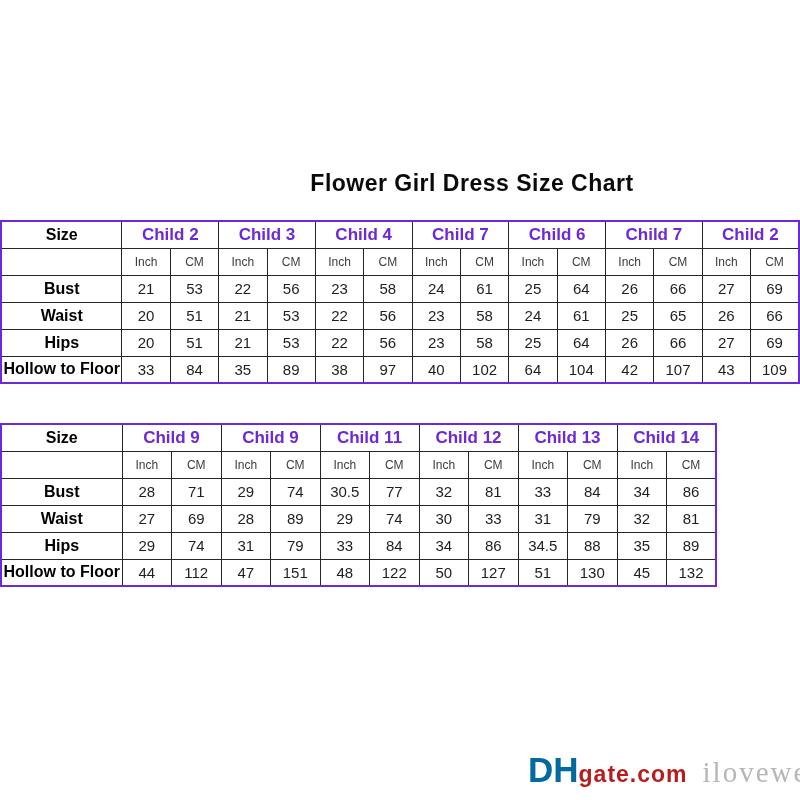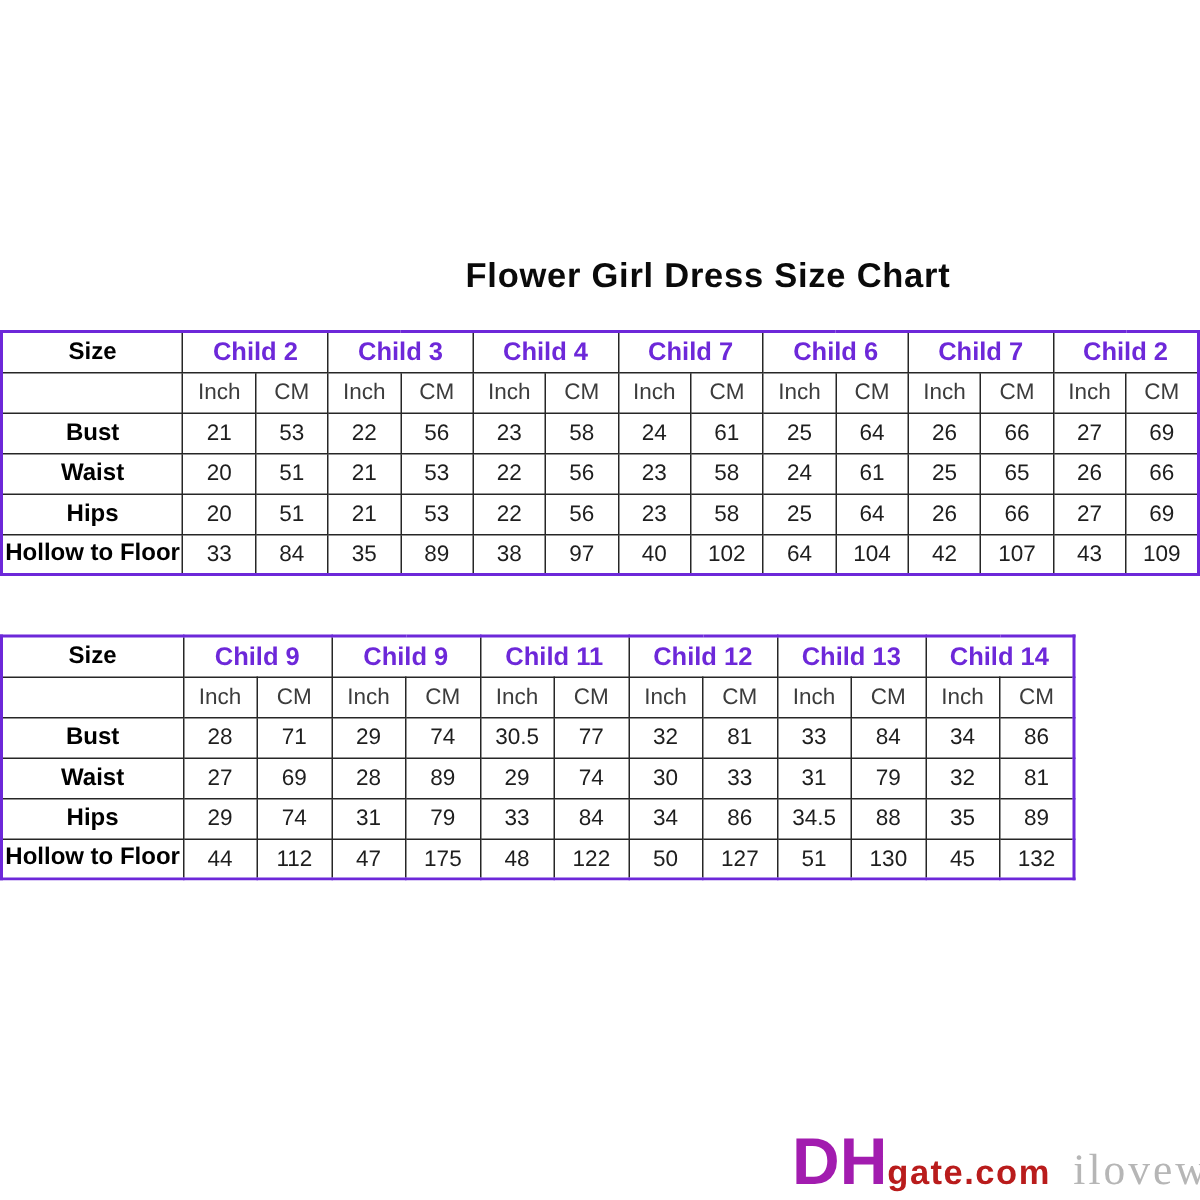--- a/index.html
+++ b/index.html
@@ -50,36 +50,36 @@
 
   td.shade { background: #e0e0e0; }
   td.lbl {
     text-align: left;
     padding-left: 3px;
     font-size: 16px;
     color: #000000;
   }
   td.bold { font-weight: bold; }
   td.child-head { font-size: 17px; font-weight: bold; color: #6d28d9; }
-  td.unit { font-size: 15px; color: #3c3c3c; }
+  td.unit { font-size: 12px; color: #3c3c3c; }
   td.val  { font-size: 15px; color: #1e1e1e; }
   td.gs   { border-left-width: 2px; }
 
   .watermark {
     position: absolute;
     top: 750px; left: 528px;
     display: flex;
     align-items: baseline;
     user-select: none;
   }
   .wm-dh {
     font-family: "Liberation Sans", sans-serif;
     font-weight: bold;
-    font-size: 44px;
-    color: #a21caf;
+    font-size: 35px;
+    color: #0369a1;
     letter-spacing: 0px;
   }
   .wm-rest {
     font-family: "Liberation Sans", sans-serif;
     font-weight: bold;
     font-size: 23px;
     color: #b91c1c;
     letter-spacing: 1px;
   }
   .wm-user {
@@ -302,21 +302,21 @@
             <td class="val gs">34.5</td>
             <td class="val shade">88</td>
             <td class="val gs">35</td>
             <td class="val shade">89</td>
           </tr>
           <tr>
             <td class="shade lbl bold">Hollow to Floor</td>
             <td class="val gs">44</td>
             <td class="val shade">112</td>
             <td class="val gs">47</td>
-            <td class="val shade">175</td>
+            <td class="val shade">151</td>
             <td class="val gs">48</td>
             <td class="val shade">122</td>
             <td class="val gs">50</td>
             <td class="val shade">127</td>
             <td class="val gs">51</td>
             <td class="val shade">130</td>
             <td class="val gs">45</td>
             <td class="val shade">132</td>
           </tr>
         </tbody>

